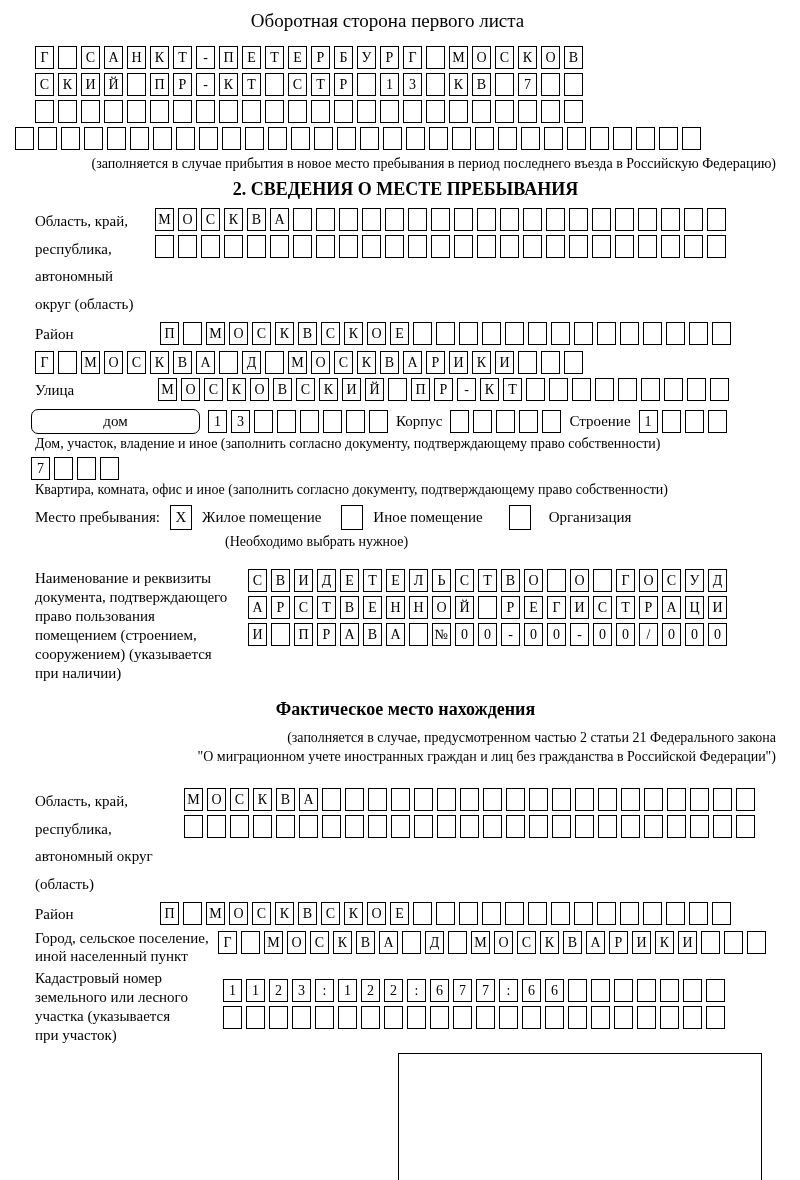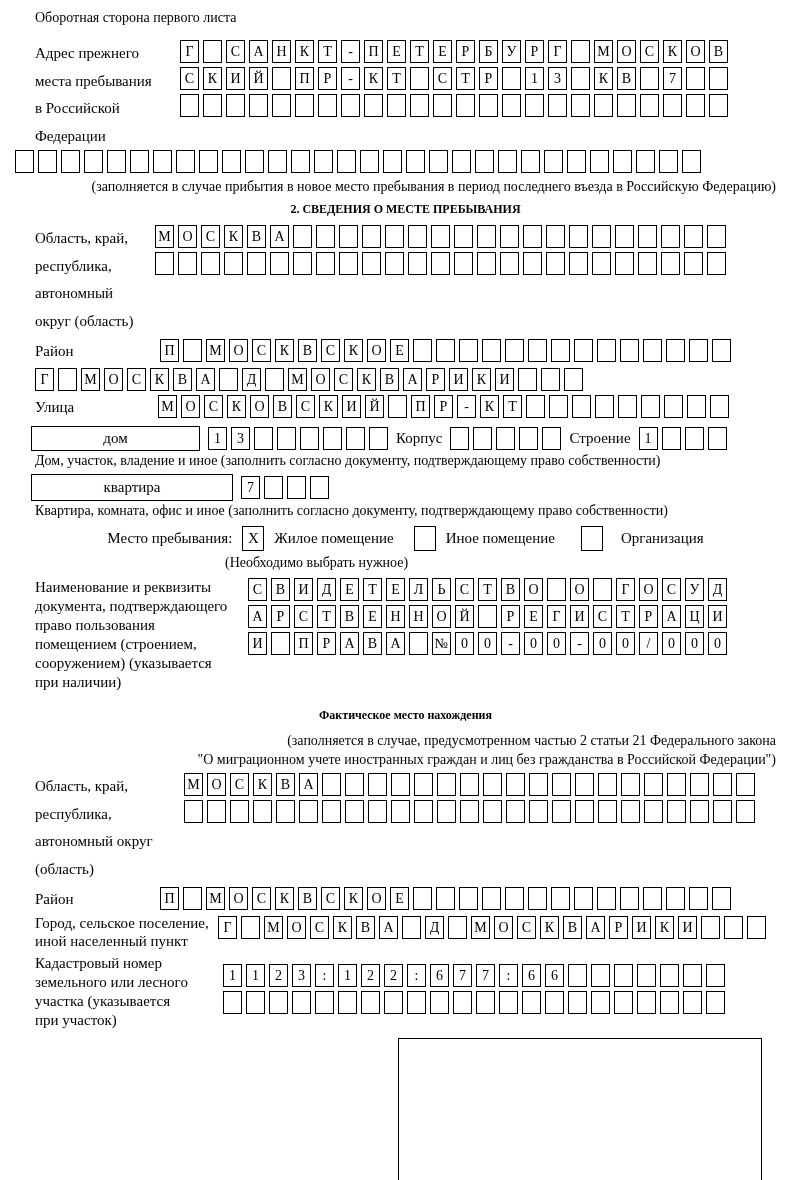--- a/index.html
+++ b/index.html
@@ -2,60 +2,56 @@
 <html><head>
 <meta charset="utf-8">
 <style>
   html,body{margin:0;padding:0;background:#fff;}
   body{
     width:800px;height:1180px;overflow:hidden;
     font-family:"Liberation Serif","DejaVu Serif",serif;
     color:#000;font-size:15px;
   }
   .page{padding:10px 24px 0 35px;position:relative;}
-  .corner{ text-align:left;padding-right:36px;font-size:14px;}
+  .corner{ text-align:center;padding-right:36px;font-size:19px;}
   .row{display:flex;align-items:flex-start;}
   .lbl{white-space:pre-line;font-size:15px;flex:none;}
   .lh27{line-height:27.5px;}
   .lh19{line-height:19px;}
   .lh18{line-height:18px;}
   .cellcol{flex:none;}
   .cellrow{display:flex;gap:4px;margin-bottom:4px;}
   .cell{
     flex:none;width:17px;height:21px;border:1.5px solid #000;
     font-size:14px;line-height:21px;text-align:center;overflow:hidden;
   }
   .note{font-size:14px;line-height:19px;}
   .note.center{text-align:right;}
-  .hdr{font-weight:bold;text-align:center;font-size:12px;margin:6px 0 8px 0;}
+  .hdr{font-weight:bold;text-align:center;font-size:18px;margin:6px 0 8px 0;}
   .wbox{
     flex:none;border:1.6px solid #000;height:23px;line-height:23px;
     text-align:center;font-size:15px;
   }
   .chk{
     flex:none;width:20px;height:23px;border:1.6px solid #000;
     text-align:center;line-height:23px;font-size:15px;
   }
-  .mesto-row{display:flex;align-items:center;gap:10px;margin:6px 0 2px 0;justify-content:center;}
+  .mesto-row{display:flex;align-items:center;gap:10px;margin:6px 0 2px 0;}
   .stamp-col{margin-left:auto;width:438px;margin-top:8px;}
   .stamp-box{width:362px;height:174px;border:1.8px solid #000;margin:0 14px 4px auto;}
-  .mt4{margin-top:4px;} .mt6{margin-top:6px;} .mt14{margin-top:14px;}
+  .mt4{margin-top:4px;} .mt6{margin-top:18px;} .mt14{margin-top:14px;}
 </style>
 </head>
 <body>
 
 <div class="page">
 
   <div class="corner">Оборотная сторона первого листа</div>
 
   <div class="row mt14">
-    <div class="lbl lh27" style="width:145px;">Адрес прежнего
-места пребывания
-в Российской
-Федерации</div>
     <div class="cellcol">
       <div class="cellrow">
           <div class="cell">Г</div>
           <div class="cell"></div>
           <div class="cell">С</div>
           <div class="cell">А</div>
           <div class="cell">Н</div>
           <div class="cell">К</div>
           <div class="cell">Т</div>
           <div class="cell">-</div>
@@ -314,21 +310,21 @@
         <div class="cell"></div>
         <div class="cell"></div>
         <div class="cell"></div>
         <div class="cell"></div>
         <div class="cell"></div>
         <div class="cell"></div>
       </div>
   </div>
 
   <div class="row mt4" style="align-items:center;gap:8px;margin-left:-4px;">
-    <div class="wbox" style="width:167px;">дом</div>
+    <div class="wbox" style="width:167px;border-radius:7px;">дом</div>
     <div class="cellrow" style="margin-bottom:0;">
         <div class="cell">1</div>
         <div class="cell">3</div>
         <div class="cell"></div>
         <div class="cell"></div>
         <div class="cell"></div>
         <div class="cell"></div>
         <div class="cell"></div>
         <div class="cell"></div>
       </div>
@@ -344,21 +340,20 @@
     <div class="cellrow" style="margin-bottom:0;">
         <div class="cell">1</div>
         <div class="cell"></div>
         <div class="cell"></div>
         <div class="cell"></div>
       </div>
   </div>
   <div class="note">Дом, участок, владение и иное (заполнить согласно документу, подтверждающему право собственности)</div>
 
   <div class="row mt4" style="align-items:center;gap:8px;margin-left:-4px;">
-    <div class="wbox" style="width:200px;height:25px;line-height:25px;">квартира</div>
     <div class="cellrow" style="margin-bottom:0;">
         <div class="cell">7</div>
         <div class="cell"></div>
         <div class="cell"></div>
         <div class="cell"></div>
       </div>
   </div>
   <div class="note">Квартира, комната, офис и иное (заполнить согласно документу, подтверждающему право собственности)</div>
 
   <div class="mesto-row">
@@ -446,21 +441,21 @@
           <div class="cell">0</div>
           <div class="cell">/</div>
           <div class="cell">0</div>
           <div class="cell">0</div>
           <div class="cell">0</div>
         </div>
     </div>
   </div>
 
   <div class="hdr" style="margin-top:16px;">Фактическое место нахождения</div>
-  <div class="note center" style="white-space:pre-line;margin-bottom:4px;">(заполняется в случае, предусмотренном частью 2 статьи 21 Федерального закона
+  <div class="note center" style="white-space:pre-line;margin-bottom:22px;">(заполняется в случае, предусмотренном частью 2 статьи 21 Федерального закона
 "О миграционном учете иностранных граждан и лиц без гражданства в Российской Федерации")</div>
 
   <div class="row">
     <div class="lbl lh27" style="width:149px;">Область, край,
 республика,
 автономный округ
 (область)</div>
     <div class="cellcol">
       <div class="cellrow">
           <div class="cell">М</div>

